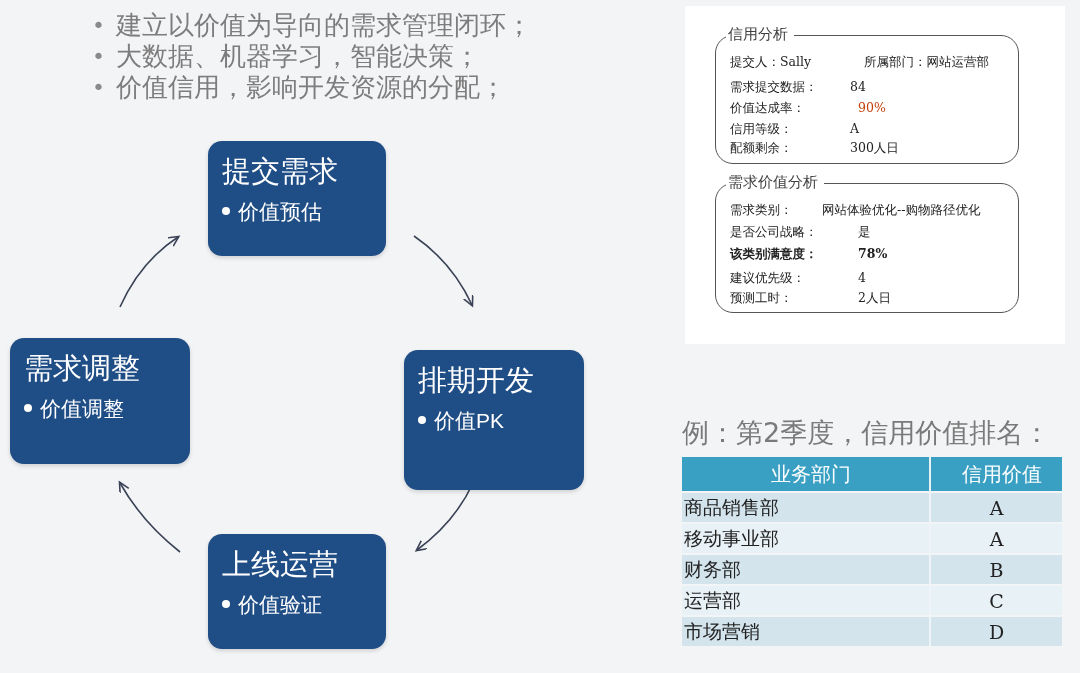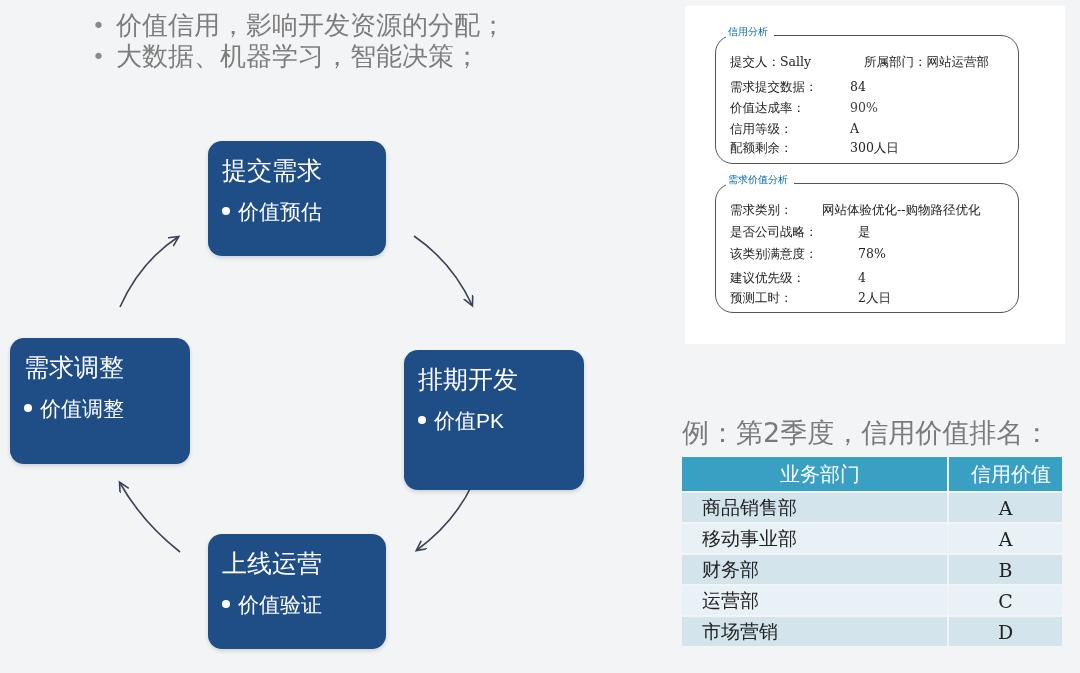--- a/index.html
+++ b/index.html
@@ -3,48 +3,49 @@
 <meta charset="utf-8">
 <style>
   html, body { margin:0; padding:0; }
   body { width:1080px; height:673px; background:#f3f4f6; position:relative; overflow:hidden;
          font-family:"DejaVu Sans","Liberation Sans",sans-serif; }
   .bullets { position:absolute; left:92px; top:10px; margin:0; padding:0; list-style:none; }
   .bullets li { font-size:26px; color:#7d7d7d; line-height:31px; height:31px; white-space:nowrap; }
   .bullets li .dot { display:inline-block; width:24px; color:#8a8a8a; font-size:22px; vertical-align:top; }
   .node { position:absolute; background:#1f4d85; border-radius:14px; color:#fff;
           box-shadow:0 2px 4px rgba(0,0,0,0.15); box-sizing:border-box; padding:12px 14px; }
-  .node .title { font-family:"DejaVu Serif","Liberation Serif",serif; font-size:25px; line-height:36px; }
+  .node .title { font-family:"DejaVu Serif","Liberation Serif",serif; font-size:29px; line-height:36px; }
   .node .sub { font-family:Liberation Sans, sans-serif; font-size:21px; margin-top:10px; line-height:26px; }
   .node .sub .b { display:inline-block; width:8px; height:8px; border-radius:50%; background:#fff; margin:0 8px 4px 0; vertical-align:middle; }
   svg.arrows { position:absolute; left:0; top:0; }
   .panel { position:absolute; left:685px; top:6px; width:380px; height:338px; background:#ffffff; }
   .card { position:absolute; border:1.5px solid #555; border-radius:18px; box-sizing:border-box;
           font-family:"DejaVu Serif","Liberation Serif",serif; font-size:12.5px; color:#222; }
-  .card .legend { position:absolute; top:-11px; left:10px; background:#fff; padding:0 6px 0 2px; font-size:10px; color:#0369a1; }
+  .card .legend { position:absolute; top:-11px; left:10px; background:#fff; padding:0 6px 0 2px; font-size:15px; color:#404040; }
   .row { position:absolute; left:14px; white-space:nowrap; }
   .row .k { display:inline-block; }
   .row .v { position:absolute; }
-  .green { color:#404040; }
+  .green { color:#c2410c;margin-left:8px; }
   .example-title { position:absolute; left:682px; top:415px; font-size:27px; color:#7a7a7a; white-space:nowrap; }
   table.rank { position:absolute; left:682px; top:455px; width:380px; border-collapse:separate; border-spacing:0 2px; }
   table.rank th { background:#3aa0c3; color:#fff; font-weight:normal; font-size:20px; height:32px; text-align:center;padding-left:12px; }
   table.rank th + th { border-left:2px solid #e8f1f5; }
   table.rank td { font-family:"DejaVu Serif","Liberation Serif",serif; font-size:19px; height:29px; color:#222; padding:0; }
-  table.rank td.name { padding-left:20px; width:245px; }
+  table.rank td.name { padding-left:2px; width:245px; }
   table.rank td.val { text-align:center; border-left:2px solid #eef4f7; }
   table.rank tr.odd td { background:#d3e4ec; }
   table.rank tr.even td { background:#e8f1f5; }
 </style>
 </head>
 <body>
 
 <ul class="bullets">
+  <li><span class="dot">•</span><span>建立以价值为导向的需求管理闭环；</span></li>
+  <li><span class="dot">•</span><span>大数据、机器学习，智能决策；</span></li>
   <li><span class="dot">•</span><span>价值信用，影响开发资源的分配；</span></li>
-  <li><span class="dot">•</span><span>大数据、机器学习，智能决策；</span></li>
 </ul>
 
 <svg class="arrows" width="680" height="673">
   <defs>
     <marker id="ah" markerWidth="12" markerHeight="12" refX="9" refY="5" orient="auto" markerUnits="userSpaceOnUse">
       <path d="M0,0 L10,5 L0,10" fill="none" stroke="#3a4256" stroke-width="1.6"></path>
     </marker>
   </defs>
   <path d="M120,307 Q140,262 178,237" fill="none" stroke="#3a4256" stroke-width="1.6" marker-end="url(#ah)"></path>
   <path d="M414,236 Q452,262 472,305" fill="none" stroke="#3a4256" stroke-width="1.6" marker-end="url(#ah)"></path>
@@ -79,21 +80,21 @@
     <div class="row" style="top:43px;"><span class="k">需求提交数据：</span><span class="v" style="left:120px;">84</span></div>
     <div class="row" style="top:64px;"><span class="k">价值达成率：</span><span class="v green" style="left:120px;">90%</span></div>
     <div class="row" style="top:85px;"><span class="k">信用等级：</span><span class="v" style="left:120px;">A</span></div>
     <div class="row" style="top:104px;"><span class="k">配额剩余：</span><span class="v" style="left:120px;">300人日</span></div>
   </div>
 
   <div class="card" style="left:30px;top:177px;width:304px;height:130px;">
     <div class="legend">需求价值分析</div>
     <div class="row" style="top:18px;"><span class="k">需求类别：</span><span class="v" style="left:92px;">网站体验优化--购物路径优化</span></div>
     <div class="row" style="top:40px;"><span class="k">是否公司战略：</span><span class="v" style="left:128px;">是</span></div>
-    <div class="row" style="top:62px;"><span class="k">该类别满意度：</span><span class="v" style="left:128px;">78%</span></div>
+    <div class="row" style="top:62px;font-weight:bold;"><span class="k">该类别满意度：</span><span class="v" style="left:128px;">78%</span></div>
     <div class="row" style="top:86px;text-decoration:underline;"><span class="k">建议优先级：</span><span class="v" style="left:128px;">4</span></div>
     <div class="row" style="top:106px;"><span class="k">预测工时：</span><span class="v" style="left:128px;">2人日</span></div>
   </div>
 </div>
 
 <div class="example-title">例：第2季度，信用价值排名：</div>
 
 <table class="rank">
   <thead>
     <tr>

